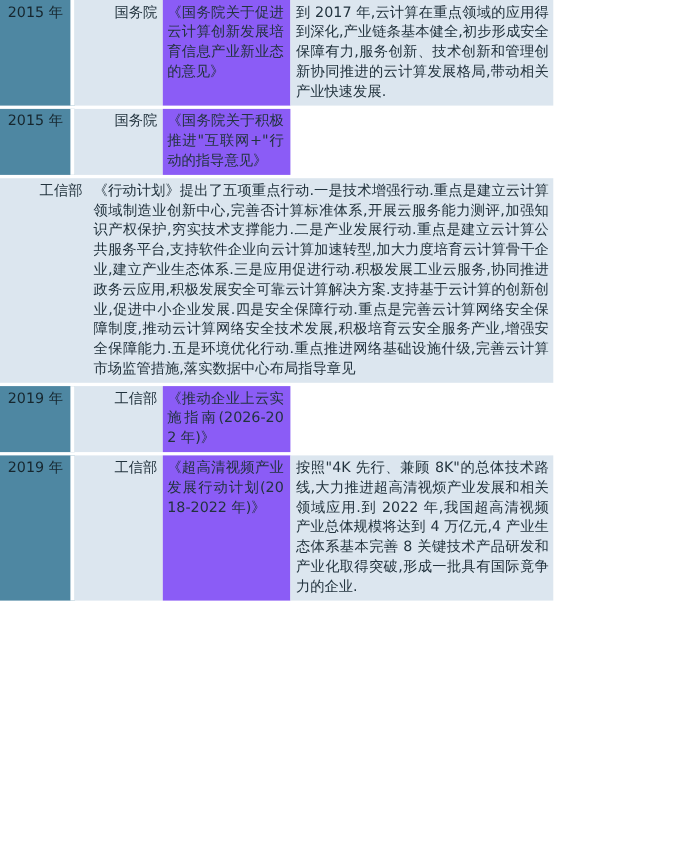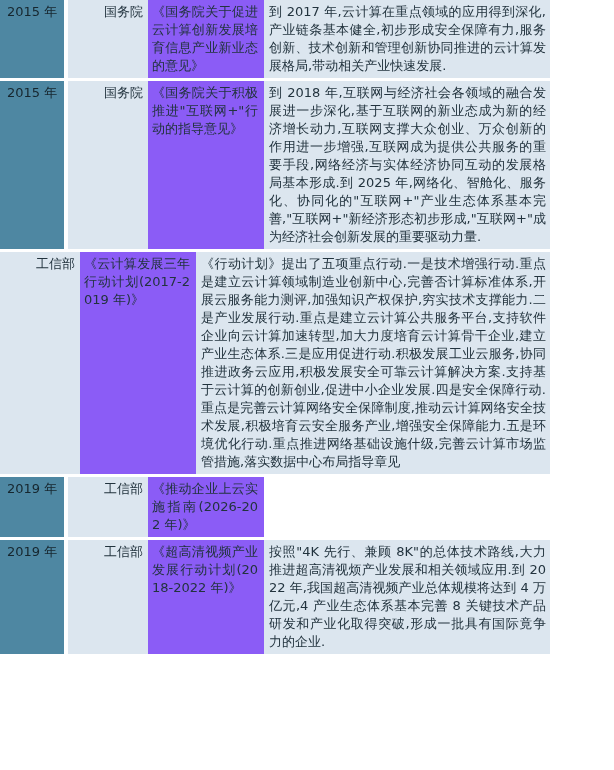--- a/index.html
+++ b/index.html
@@ -1,21 +1,21 @@
 <!DOCTYPE html>
 <html><head>
 <meta charset="utf-8">
 <style>
   html, body {
     margin: 0;
     padding: 0;
     background: #ffffff;
   }
   .policy-table {
-    width: 550px;
+    width: 503px;
     box-sizing: border-box;
     background: #ffffff;
     font-family: "DejaVu Sans", sans-serif;
     font-size: 13px;
     line-height: 18px;
     color: #22333e;
     padding-bottom: 4px;
   }
   .row {
     display: flex;
@@ -68,26 +68,24 @@
     <div class="cell cell-year">2015 年</div>
     <div class="cell cell-agency">国务院</div>
     <div class="cell cell-title">《国务院关于促进云计算创新发展培育信息产业新业态的意见》</div>
     <div class="cell cell-content">到 2017 年,云计算在重点领域的应用得到深化,产业链条基本健全,初步形成安全保障有力,服务创新、技术创新和管理创新协同推进的云计算发展格局,带动相关产业快速发展.</div>
   </div>
 
   <div class="row">
     <div class="cell cell-year">2015 年</div>
     <div class="cell cell-agency">国务院</div>
     <div class="cell cell-title">《国务院关于积极推进"互联网+"行动的指导意见》</div>
-    <div class="cell cell-content">到 2018 年,互联网与经济社会各领域的融合发展进一步深化,基于互联网的新业态成为新的经济增长动力,互联网支撑大众创业、万众创新的作用进一步增强,互联网成为提供公共服务的重要手段,网络经济与实体经济协同互动的发展格局基本形成.到 2025 年,网络化、智舱化、服务化、协同化的"互联网+"产业生态体系基本完善,"互联网+"新经济形态初步形成,"互联网+"成为经济社会创新发展的重要驱动力量.</div>
   </div>
 
   <div class="row">
     <div class="cell cell-agency">工信部</div>
-    <div class="cell cell-title">《云计算发展三年行动计划(2017-2019 年)》</div>
     <div class="cell cell-content">《行动计划》提出了五项重点行动.一是技术增强行动.重点是建立云计算领域制造业创新中心,完善否计算标准体系,开展云服务能力测评,加强知识产权保护,穷实技术支撑能力.二是产业发展行动.重点是建立云计算公共服务平台,支持软件企业向云计算加速转型,加大力度培育云计算骨干企业,建立产业生态体系.三是应用促进行动.积极发展工业云服务,协同推进政务云应用,积极发展安全可靠云计算解决方案.支持基于云计算的创新创业,促进中小企业发展.四是安全保障行动.重点是完善云计算网络安全保障制度,推动云计算网络安全技术发展,积极培育云安全服务产业,增强安全保障能力.五是环境优化行动.重点推进网络基础设施什级,完善云计算市场监管措施,落实数据中心布局指导章见</div>
   </div>
 
   <div class="row">
     <div class="cell cell-year">2019 年</div>
     <div class="cell cell-agency">工信部</div>
     <div class="cell cell-title">《推动企业上云实施指南(2026-202 年)》</div>
   </div>
 
   <div class="row">

